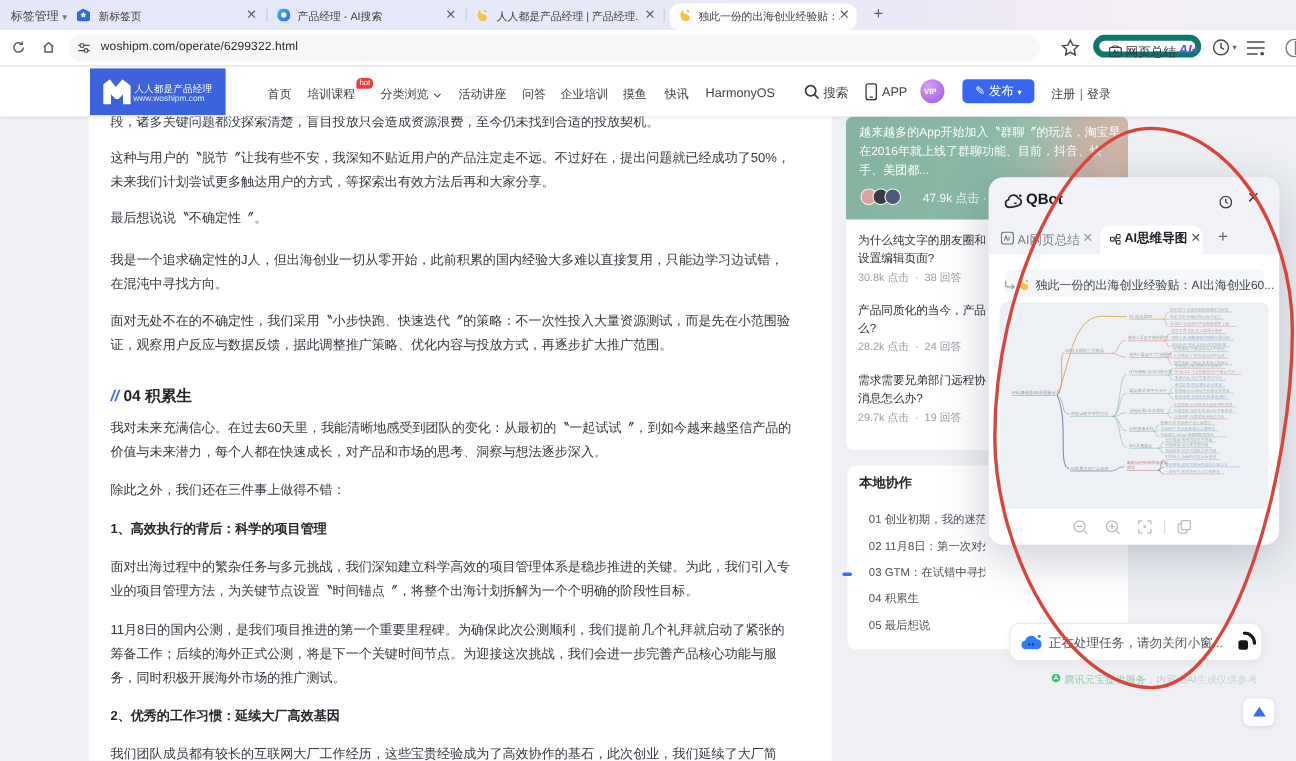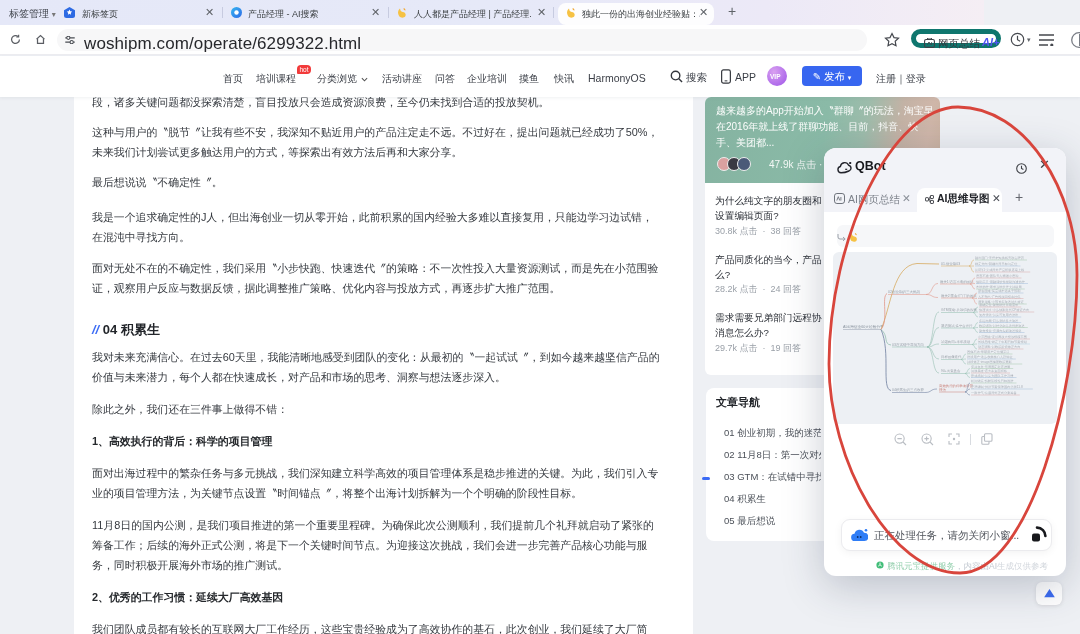--- a/index.html
+++ b/index.html
@@ -6,42 +6,42 @@
 html,body { width:1080px; height:634px; overflow:hidden; }
 body { font-family:"Liberation Sans",sans-serif; position:relative; background:#eef0f4; }
 
 #tabbar { position:absolute; left:0; top:0; width:984px; height:25px;
   background:linear-gradient(90deg,#e5e8f8 0%,#e6e9f8 50%,#ece9f7 78%,#f5eef4 100%); }
 .tabtxt { position:absolute; top:8px; font-size:9px; color:#3c4043; white-space:nowrap; }
 .tabx { position:absolute; top:6px; font-size:11px; color:#5f6368; }
 .tabsep { position:absolute; top:7px; width:1px; height:11px; background:#c7cbe0; }
 #activetab { position:absolute; left:558px; top:3px; width:156px; height:22px; background:#fdfdfe; border-radius:8px; }
 #addrbar { position:absolute; left:0; top:25px; width:1080px; height:30px; background:#ffffff; border-bottom:1px solid #ededf1; }
-#urltxt2 { position:absolute; left:84px; top:9px; font-size:17px; color:#27282c; letter-spacing:.1px; }
+#urltxt2 { position:absolute; left:84px; top:9px; font-size:10px; color:#27282c; letter-spacing:.1px; }
 #aipill { position:absolute; left:911px; top:4px; width:90px; height:19px; border:5px solid #0f766e; border-radius:10px; background:#fff; }
 
 #siteheader { position:absolute; left:0; top:56px; width:1080px; height:41px; background:#fff; box-shadow:0 1px 3px rgba(120,130,150,.12); z-index:30; }
 #logo { position:absolute; left:75px; top:1px; width:113px; height:39px; background:#3c62dc; }
 .nav { position:absolute; top:16px; font-size:10px; color:#3a3e46; white-space:nowrap; }
 #pubbtn { position:absolute; left:802px; top:10px; width:60px; height:20px; background:#3766f0; border-radius:4px; color:#fff; font-size:10.5px; text-align:center; line-height:20px; }
 
 #articlecard { position:absolute; left:74px; top:97px; width:619px; height:537px; background:#fff; z-index:1; }
 .p { position:absolute; left:92px; width:620px; font-size:10.9px; line-height:20px; color:#35393f; z-index:2; white-space:nowrap; }
 .pb { font-weight:bold; color:#25282c; }
 
 #sidecard1 { position:absolute; left:705px; top:97px; width:235px; height:278px; background:#fff; border-radius:6px; z-index:1; }
 #greencard { position:absolute; left:705px; top:97px; width:235px; height:86px; border-radius:6px 6px 0 0;
   background:linear-gradient(100deg,#85b3a1 0%,#8abaa7 50%,#9dbcab 66%,#c3b2a5 80%,#cfb6a9 92%,#c9b19f 100%); z-index:2; }
 .gtxt { position:absolute; left:11px; color:#fdfefd; font-size:10px; line-height:15.8px; width:222px; z-index:3; white-space:nowrap; }
 .qtitle { position:absolute; left:715px; width:112px; font-size:9.7px; line-height:15.4px; color:#2b2f36; z-index:2; }
 .qstat { position:absolute; left:715px; font-size:9px; color:#9aa0a8; z-index:2; white-space:nowrap; }
 #navcard { position:absolute; left:706px; top:388px; width:234px; height:153px; background:#fff; border-radius:8px; z-index:1; }
 .navitem { position:absolute; left:724px; font-size:9.5px; color:#4b5058; white-space:nowrap; width:97px; overflow:hidden; z-index:2; }
 
-#qpanel { position:absolute; left:824px; top:148px; width:242px; height:428px; background:#fff; border-radius:12px;
+#qpanel { position:absolute; left:824px; top:148px; width:242px; height:306px; background:#fff; border-radius:12px;
   box-shadow:0 10px 40px rgba(40,50,80,.25); z-index:40;padding-left:12px; }
 #qhead { position:absolute; left:0; top:0; width:242px; height:64px; background:#f2f3f8; border-radius:12px 12px 0 0; }
 #qtab2 { position:absolute; left:93px; top:40px; width:85px; height:24px; background:#fff; border-radius:8px 8px 0 0; }
 #mindmap { position:absolute; left:9px; top:104px; width:224px; height:172px; background:#edf0f4; border-radius:6px; }
 #inputbar { position:absolute; left:17px; top:371px; width:211px; height:32px; background:#fff; border:1px solid #ebebee; border-radius:9px; box-shadow:0 2px 8px rgba(0,0,0,.05); }
 
 #redellipse { position:absolute; left:0; top:0; width:1080px; height:634px; z-index:60; pointer-events:none; }
 #backtop { position:absolute; left:1036px; top:582px; width:26px; height:23px; background:#fff; border-radius:6px; box-shadow:0 1px 4px rgba(0,0,0,.1); z-index:35; }
 .ico { position:absolute; }
 </style>
@@ -124,20 +124,28 @@
       <path d="M0 1h15M0 6h15M0 11h9"></path>
       <circle cx="12.8" cy="11" r="1.6" fill="#45484e" stroke="none"></circle>
     </svg>
   <svg class="ico" style="left:1071px;top:7px;" width="16" height="16" viewBox="0 0 16 16">
       <circle cx="8" cy="8" r="7.3" fill="none" stroke="#7a7e86" stroke-width="1.3"></circle>
       <path d="M8 2a6 6 0 0 1 0 12z" fill="#7a7e86"></path>
     </svg>
 </div>
 
 <div id="siteheader">
+  <div id="logo">
+    <svg style="position:absolute;left:11px;top:9px;" width="23" height="21" viewBox="0 0 23 21">
+        <path d="M0 21V4.5L5.5 0l5 6.5L16 0l7 5.5V21h-6.5v-8.5L11.5 18 6.5 12.5V21z" fill="#fff"></path>
+        <rect x="9" y="16.5" width="5" height="4.5" fill="#3c62dc"></rect>
+      </svg>
+    <span style="position:absolute;left:37px;top:12px;font-size:8px;color:#fff;letter-spacing:.1px;white-space:nowrap;">人人都是产品经理</span>
+    <span style="position:absolute;left:36px;top:22px;font-size:7px;color:#e6ecff;white-space:nowrap;">www.woshipm.com</span>
+  </div>
   <span class="nav" style="left:223px;">首页</span>
   <span class="nav" style="left:256px;">培训课程</span>
   <span style="position:absolute;left:297px;top:9px;background:#f23a3a;color:#fff;font-size:6.5px;border-radius:4px 4px 4px 1px;padding:1px 2.5px;line-height:7px;">hot</span>
   <span class="nav" style="left:317px;">分类浏览 <svg width="7" height="5" viewBox="0 0 8 5" style="margin-left:1px;">
         <path d="M1 1l3 3 3-3" stroke="#555" stroke-width="1.2" fill="none"></path>
       </svg></span>
   <span class="nav" style="left:382px;">活动讲座</span>
   <span class="nav" style="left:435px;">问答</span>
   <span class="nav" style="left:467px;">企业培训</span>
   <span class="nav" style="left:519px;">摸鱼</span>
@@ -182,21 +190,21 @@
   <div style="position:absolute;left:32px;top:60px;width:14px;height:14px;border-radius:50%;background:#4a5a78;border:1px solid #eee;z-index:6;"></div>
   <span style="position:absolute;left:64px;top:61px;font-size:10px;color:#f4f8f6;z-index:4;">47.9k 点击 · 5</span>
 </div>
 <div class="qtitle" style="top:193px;">为什么纯文字的朋友圈和设置编辑页面?</div>
 <div class="qstat" style="top:225px;">30.8k 点击 &nbsp;· &nbsp;38 回答</div>
 <div class="qtitle" style="top:251.5px;">产品同质化的当今，产品么?</div>
 <div class="qstat" style="top:283px;">28.2k 点击 &nbsp;· &nbsp;24 回答</div>
 <div class="qtitle" style="top:310px;">需求需要兄弟部门远程协消息怎么办?</div>
 <div class="qstat" style="top:341.5px;">29.7k 点击 &nbsp;· &nbsp;19 回答</div>
 <div id="navcard"></div>
-<div style="position:absolute;left:716px;top:395px;font-size:11px;font-weight:bold;color:#23262b;z-index:2;">文章导航</div>
+<div style="position:absolute;left:716px;top:395px;font-size:11px;font-weight:bold;color:#23262b;z-index:2;">本地协作</div>
 <div class="navitem" style="top:427px;">01 创业初期，我的迷茫与</div>
 <div class="navitem" style="top:449px;">02 11月8日：第一次对外</div>
 <div style="position:absolute;left:702px;top:477px;width:8px;height:3px;background:#3b6bf5;border-radius:2px;z-index:2;"></div>
 <div class="navitem" style="top:471px;">03 GTM：在试错中寻找方</div>
 <div class="navitem" style="top:493px;">04 积累生</div>
 <div class="navitem" style="top:514.5px;">05 最后想说</div>
 
 <div id="qpanel">
   <div id="qhead"></div>
   <svg class="ico" style="left:13px;top:13px;" width="15" height="13" viewBox="0 0 15 13" fill="none" stroke="#23242c" stroke-width="1.4">
@@ -227,20 +235,21 @@
   <span style="position:absolute;left:168px;top:44px;font-size:10.5px;color:#4a4d55;z-index:3;">✕</span>
   <span style="position:absolute;left:191px;top:41px;font-size:14px;color:#63666e;">+</span>
   <div style="position:absolute;left:13px;top:77px;width:217px;height:22px;background:#f6f7f9;border-radius:6px;"></div>
   <svg class="ico" style="left:13px;top:85px;" width="9" height="8" viewBox="0 0 9 8" fill="none" stroke="#9aa0a8" stroke-width="1">
       <path d="M1 1v3a2 2 0 0 0 2 2h5M6 4l2.2 2L6 7.8"></path>
     </svg>
   <svg class="ico" style="left:25px;top:84px;" width="10" height="10" viewBox="0 0 11 11">
       <path d="M1.2 6.8C.6 5 1.6 2.2 3 1.4c.4 1 .3 2 1.2 2.8.8.8 2.6.6 3.6 1.6 1 1.1 1.2 2.6.4 3.7-.9 1.2-3 1.5-4.6.8C2.2 9.7 1.5 8.2 1.2 6.8z" fill="#f6c244"></path>
       <path d="M7 1.1c.8.4 1.6 1.5 1.5 2.4-.6-.1-1.3-.4-1.8-1-.4-.5-.3-1 .3-1.4z" fill="#f0a832"></path>
     </svg>
+  <span style="position:absolute;left:39px;top:83px;font-size:10px;color:#3f434a;white-space:nowrap;">独此一份的出海创业经验贴：AI出海创业60...</span>
   <div id="mindmap">
   <svg width="224" height="172" viewBox="0 0 224 172" style="position:absolute;left:0;top:0;">
     <g font-family="&quot;Liberation Sans&quot;,sans-serif">
     <text x="10" y="76" font-size="3.7" fill="#87919c">AI出海创业60天经验分享</text>
     <path d="M10 77.5 h38" stroke="#9aa4b2" stroke-width=".55" fill="none"></path>
     <path d="M48 77.5 C58 55 60 13 84 11.5 L106 12" stroke="#d5a556" stroke-width=".75" fill="none"></path>
     <text x="108" y="13" font-size="3.5" fill="#98a0aa">01.创业期03</text>
     <path d="M108 14 h28" stroke="#d5a556" stroke-width=".5" fill="none"></path>
     <path d="M136 14 C139 14 138 8 141 8" stroke="#d5a556" stroke-width=".5" fill="none"></path>
           <text x="142" y="7" font-size="3.2" fill="#a9afb7">踏出国门·无惧未知挑战勇敢启程迈</text>

